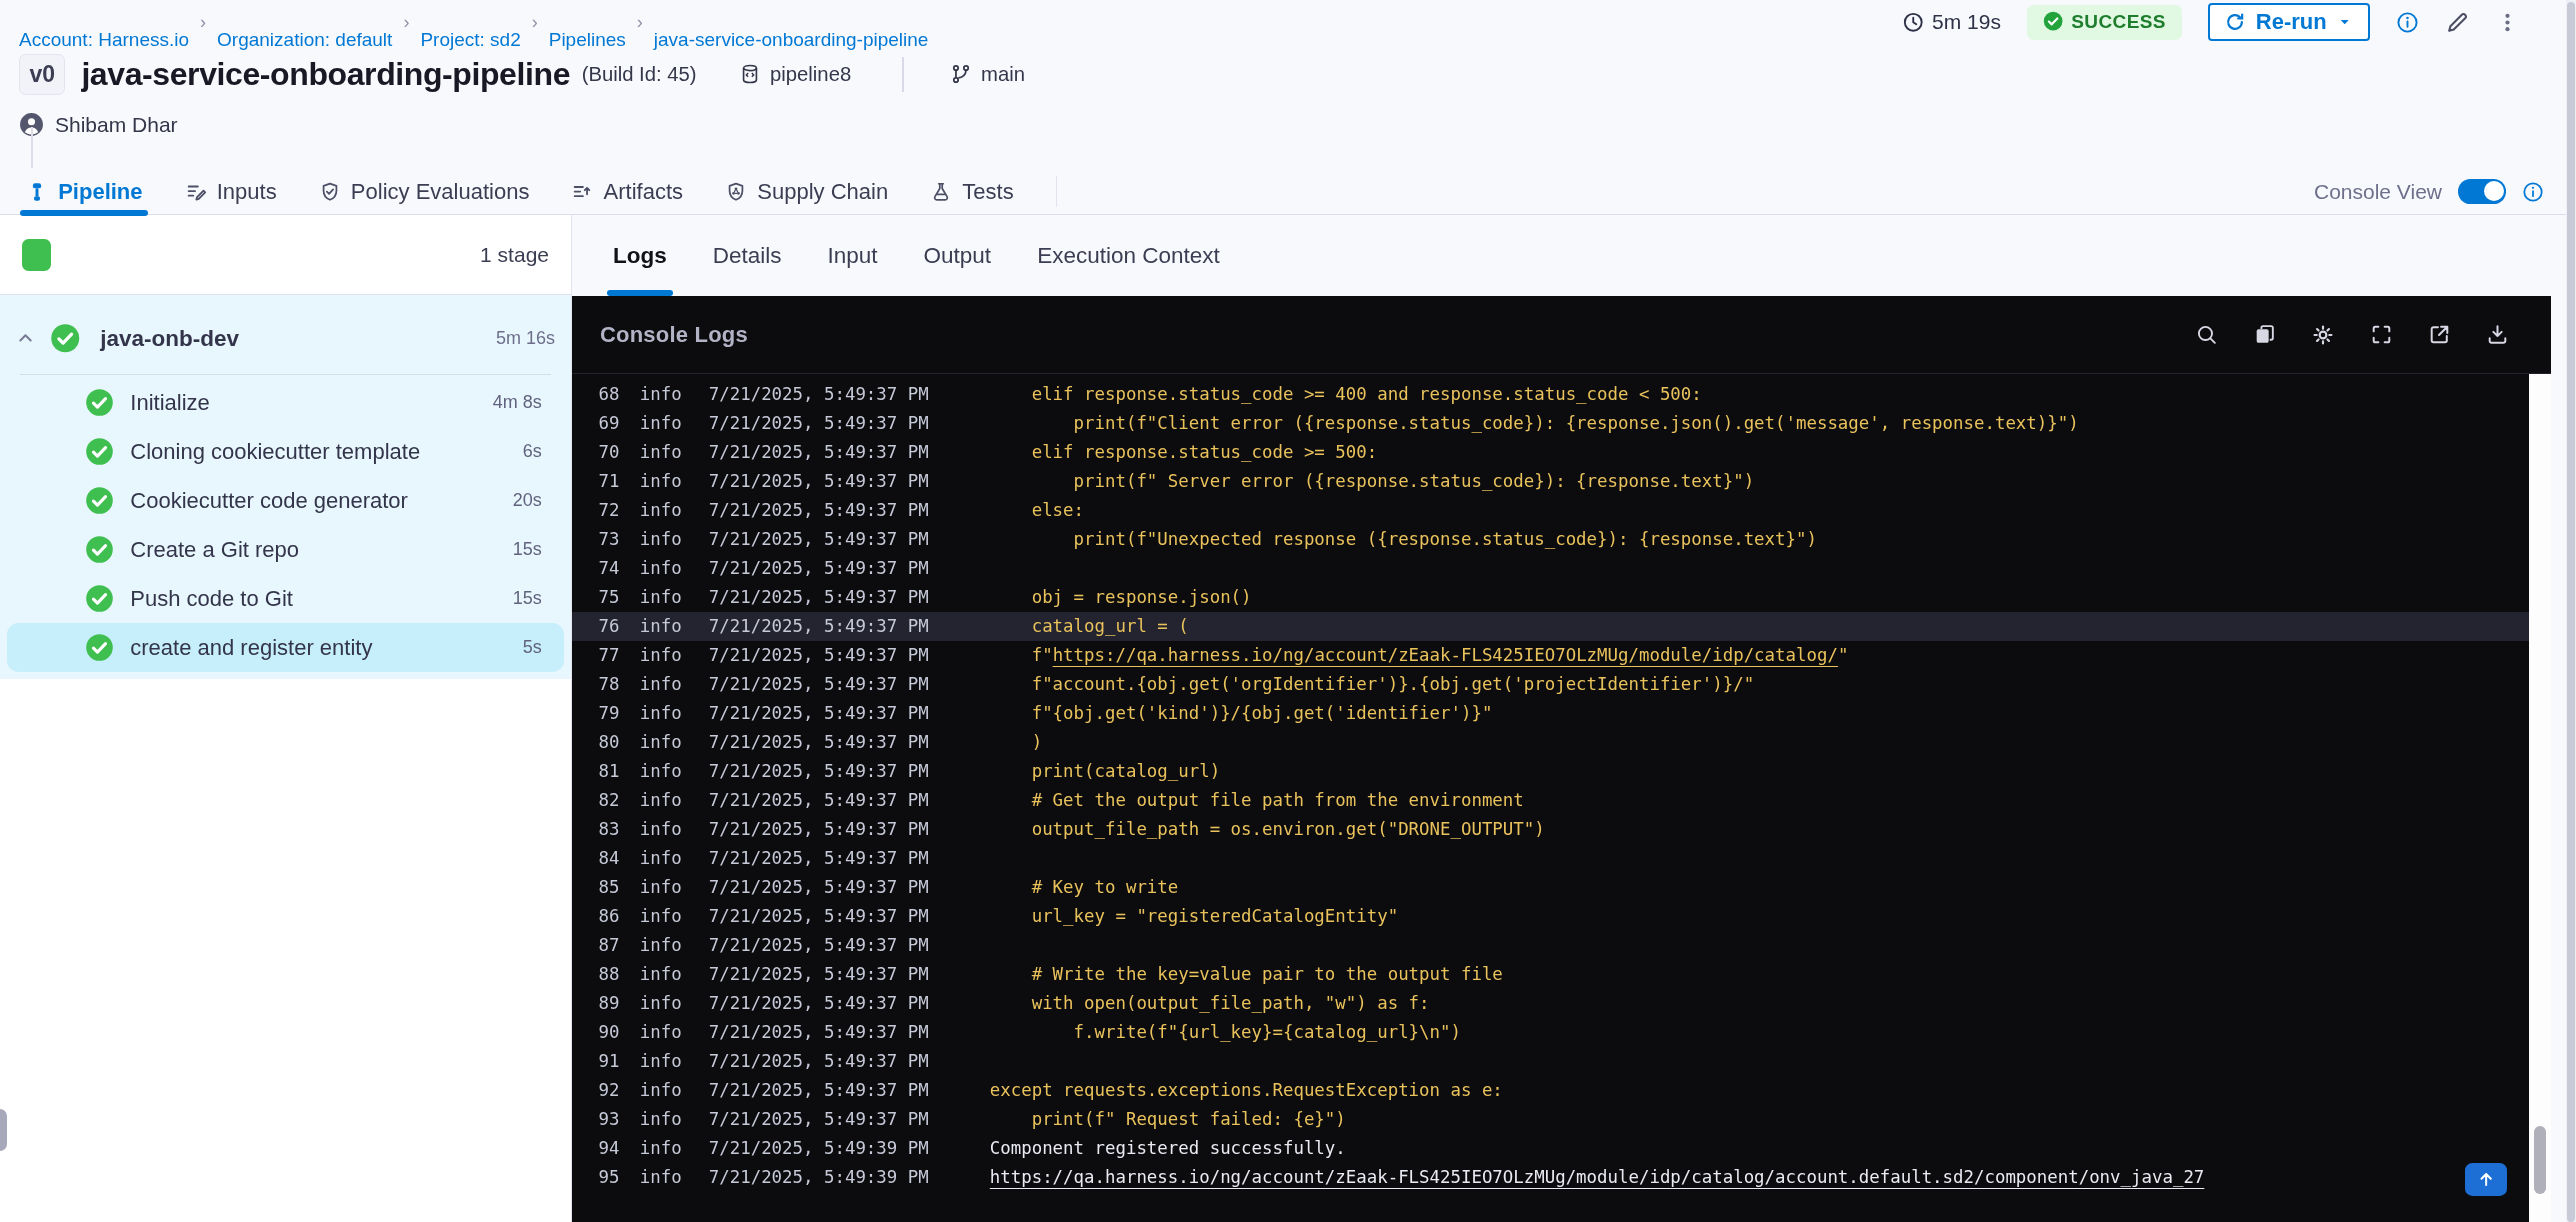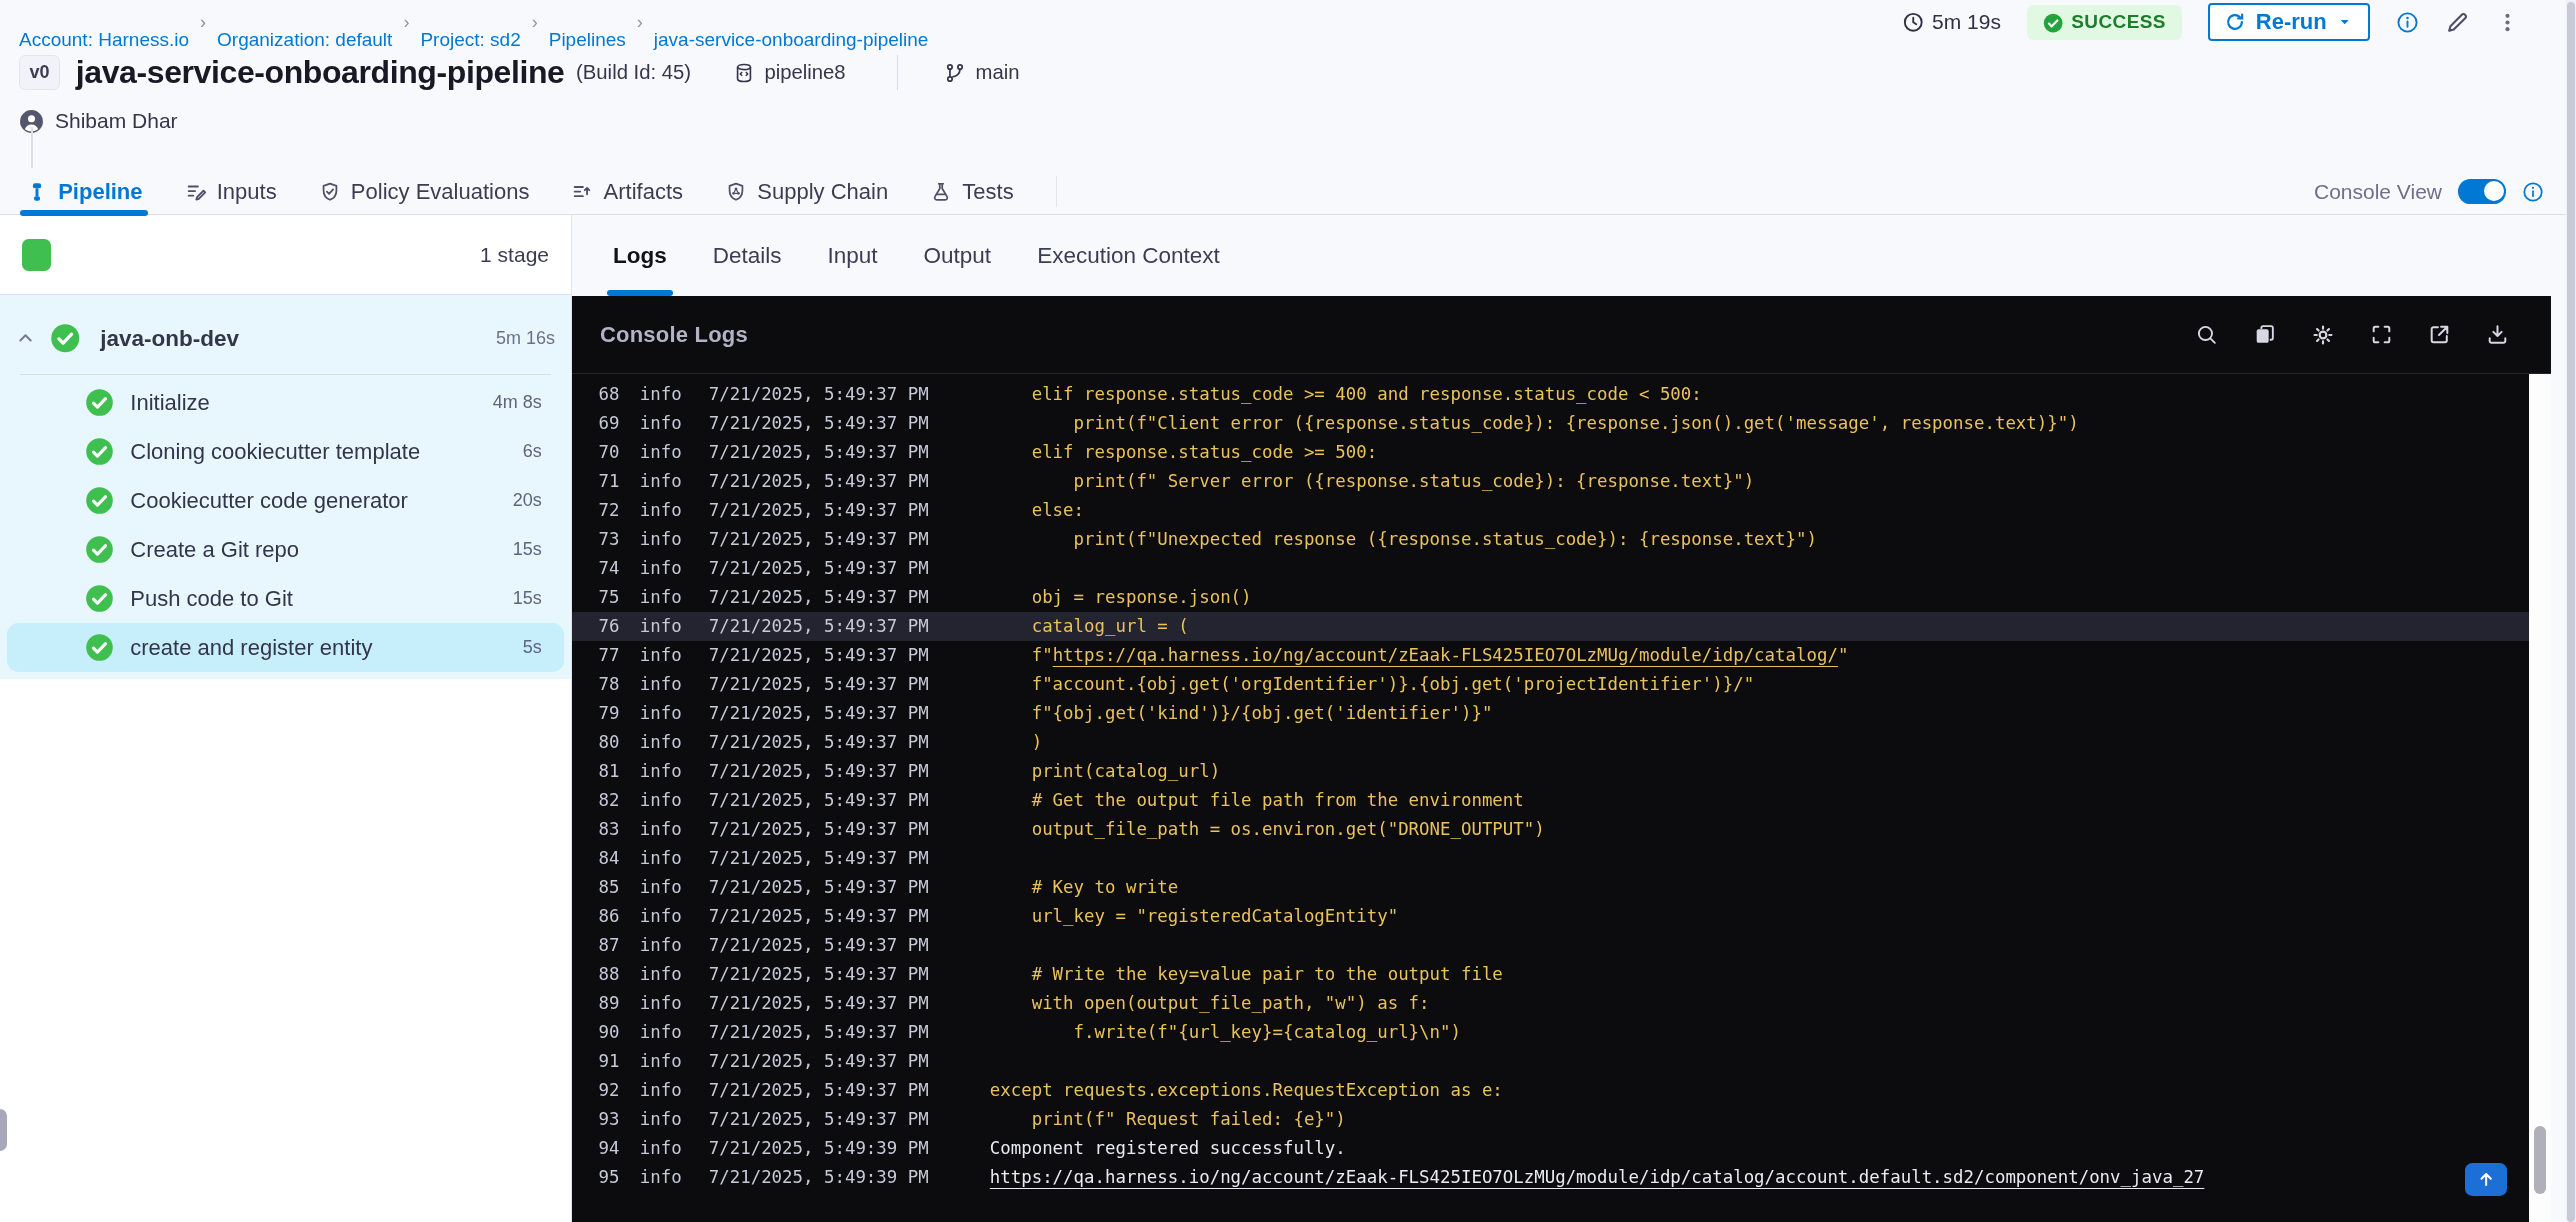--- a/index.html
+++ b/index.html
@@ -12,29 +12,29 @@
   }
   svg { display:block; }
 
   
   .topbar { height:44px; display:flex; align-items:center; padding:0 57px 0 19px; }
   .breadcrumb { display:flex; align-items:center; gap:11px; font-size:19px; }
   .crumb { color:#0278d5; cursor:pointer;margin-top:36px; }
   .crumb-sep { color:#8f92a9; font-size:18px; }
   .topbar-right { margin-left:auto; display:flex; align-items:center; gap:26px; }
   .duration { display:flex; align-items:center; gap:8px; font-size:21px; font-weight:500; color:#2f3147; }
-  .badge-success { display:flex; align-items:flex-end; gap:8px; background:#e1f8e3; border-radius:6.5px; padding:6.5px 16px; font-size:19px; font-weight:700; color:#1e7e2e; letter-spacing:0.4px; }
+  .badge-success { display:flex; align-items:flex-start; gap:8px; background:#e1f8e3; border-radius:6.5px; padding:6.5px 16px; font-size:19px; font-weight:700; color:#1e7e2e; letter-spacing:0.4px; }
   .btn-rerun { display:flex; align-items:center; gap:9.4px; background:#fff; border:2.2px solid #0278d5; border-radius:4px; padding:4.4px 14.5px; font-size:22px; font-weight:600; color:#0278d5; cursor:pointer; }
   .icon-btn { color:#4c4e64; cursor:pointer; }
 
   
   .title-area { position:relative; height:125px; padding:10.2px 0 0 19px; }
   .connector { position:absolute; left:31px; top:83px; width:1.5px; height:41px; background:#dcdde9; }
   .title-row { display:flex; align-items:center; }
-  .v-badge { background:#f2f2f9; border:1.5px solid #e3e4ee; border-radius:6.5px; padding:5.8px 9.4px; font-size:18px; font-weight:600; color:#3c3d52; }
+  .v-badge { background:#f2f2f9; border:1.5px solid #e3e4ee; border-radius:6.5px; padding:5.8px 9.4px; font-size:23px; font-weight:600; color:#3c3d52; }
   .page-title { margin-left:16px; font-size:32px; font-weight:700; color:#191925; letter-spacing:-0.4px; }
   .build-id { margin-left:11.6px; font-size:20.3px; color:#34364a; }
   .chip { display:flex; align-items:center; gap:9.4px; font-size:20.3px; color:#34364a; }
   .repo-chip { margin-left:42px; }
   .vdiv { width:1.5px; height:35px; background:#d9dae8; margin:0 46px 0 51px; }
   .user-row { display:flex; align-items:center; gap:11px; margin:17.4px 0 0 0; font-size:21px; color:#34364a; }
 
   
   .tabbar { height:46px; border-bottom:1.5px solid #dcdde9; display:flex; align-items:center; padding:0 32px 0 26px; }
   .tab { position:relative; height:100%; display:flex; align-items:center; gap:10.2px; margin-right:42px; font-size:22px; color:#3b3d52; cursor:pointer; }

